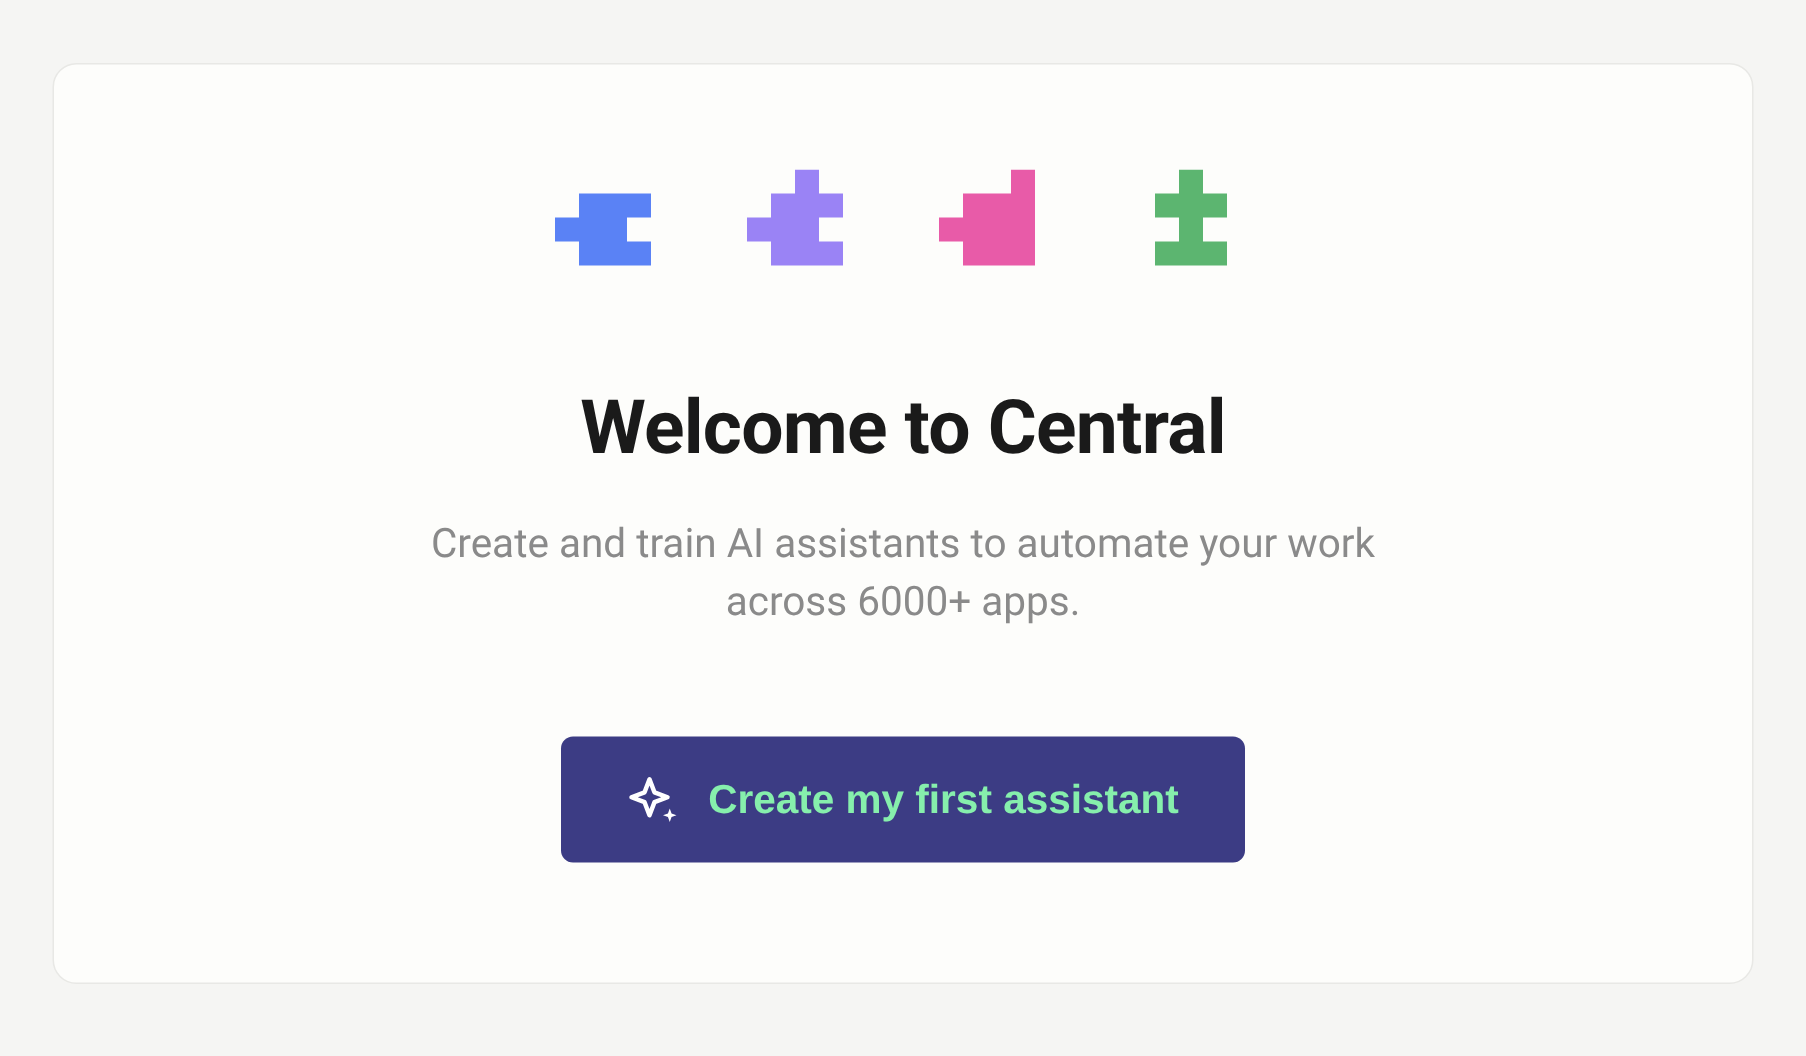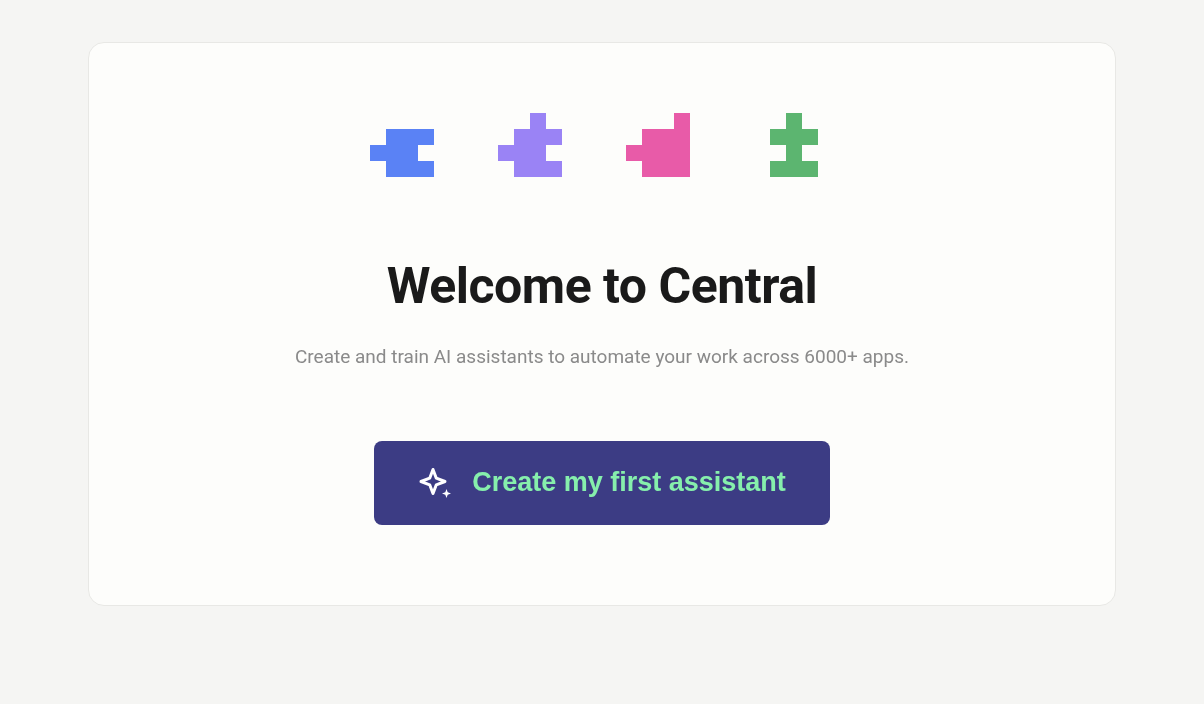--- a/index.html
+++ b/index.html
@@ -14,21 +14,21 @@
       height: 704px;
       display: flex;
       align-items: flex-start;
       justify-content: center;
       padding-top: 42px;
     }
     .card {
       background: #fdfdfb;
       border: 1px solid #e8e8e5;
       border-radius: 16px;
-      width: 1028px;
+      width: 1134px;
       padding: 70px 40px 80px 40px;
       display: flex;
       flex-direction: column;
       align-items: center;
     }
     .puzzle-row {
       display: flex;
       gap: 48px;
       margin-bottom: 64px;
     }
@@ -37,21 +37,21 @@
       height: 80px;
     }
     .heading {
       font-size: 50px;
       font-weight: 700;
       color: #1a1a1a;
       margin-bottom: 28px;
       letter-spacing: -0.5px;
     }
     .subtitle {
-      font-size: 19px;
+      font-size: 27px;
       color: #8a8a8a;
       text-align: center;
       line-height: 1.45;
       max-width: 700px;
       margin-bottom: 70px;
     }
     .cta-button {
       background: #3c3c84;
       color: #86efac;
       border: none;

